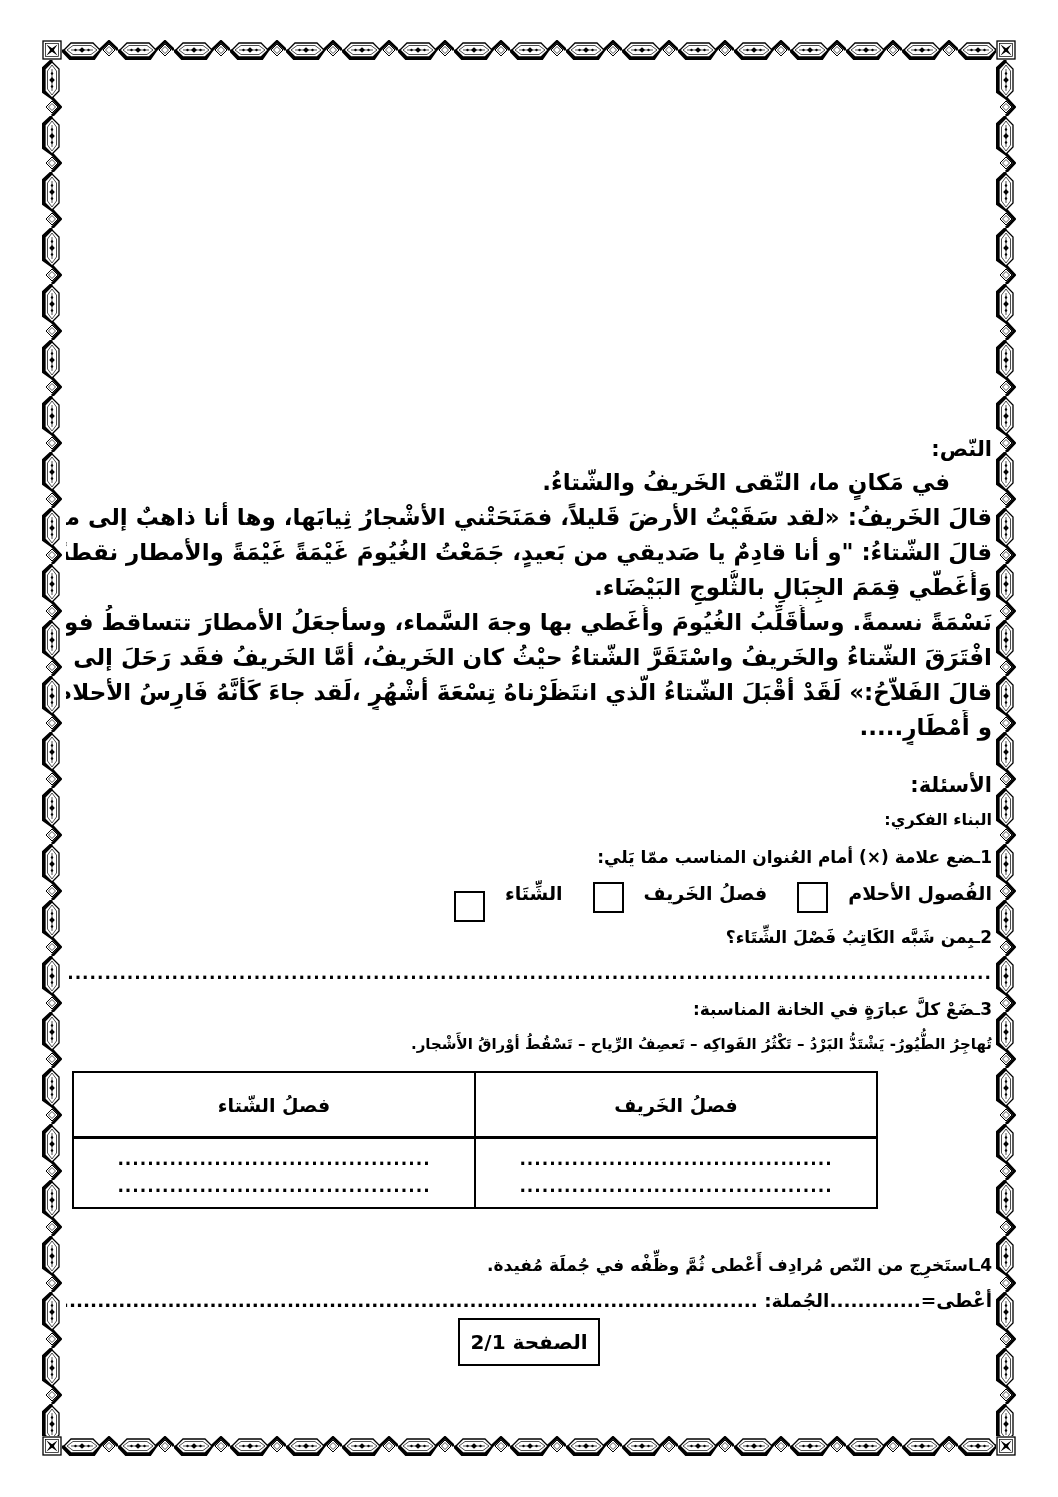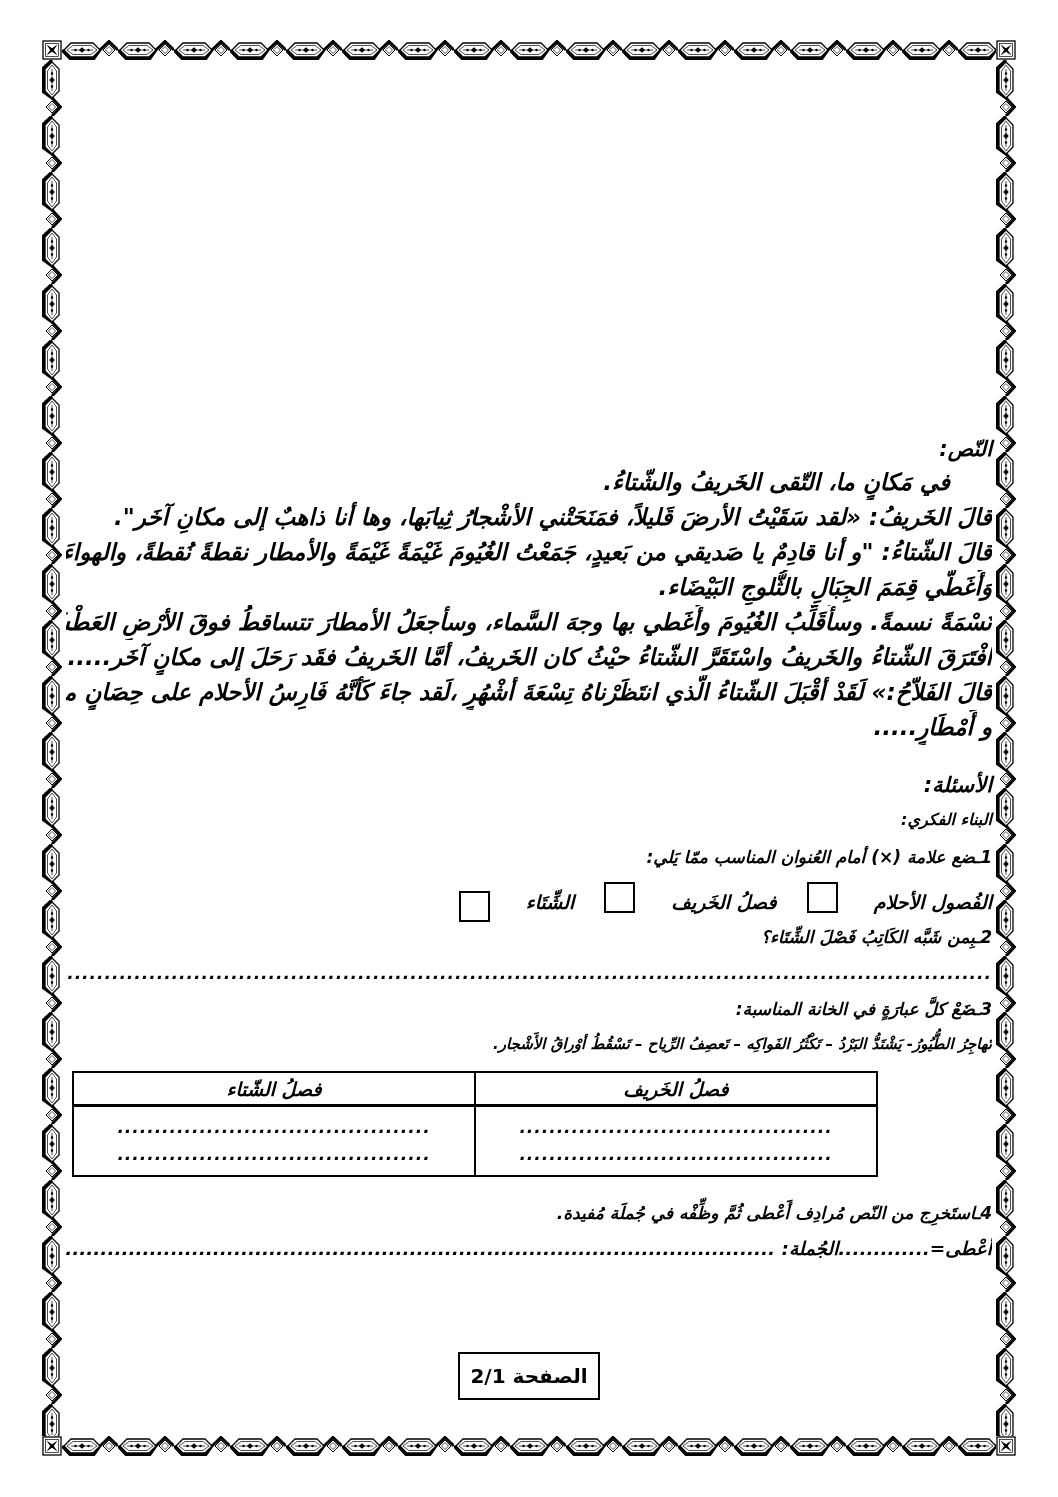--- a/index.html
+++ b/index.html
@@ -4,49 +4,49 @@
 <style>
   html,body{margin:0;padding:0;}
   body{
     width:1058px;height:1497px;background:#ffffff;position:relative;
     font-family:"DejaVu Sans",sans-serif;color:#000;
   }
   .page{position:absolute;inset:0;background:#ffffff;overflow:hidden;}
   .bstrip{position:absolute;display:block;}
   .content{
     position:absolute;top:433px;right:66px;left:66px;
-    direction:rtl;text-align:right;font-weight:bold;color:#000;font-style:italic;
+    direction:rtl;text-align:right;font-weight:bold;color:#000;
   }
   .h1{font-size:21px;line-height:32px;white-space:nowrap;}
   .h2{font-size:16px;line-height:38px;white-space:nowrap;}
   .story .line{font-size:23px;line-height:35px;white-space:nowrap;overflow:hidden;}
   .indent{padding-right:42px;}
   .qline{font-size:17px;line-height:36px;white-space:nowrap;overflow:hidden;}
   .optrow{display:flex;align-items:center;gap:30px;height:44px;font-size:19px;}
-  .optgroup{display:flex;align-items:flex-end;gap:36px;}
+  .optgroup{display:flex;align-items:flex-start;gap:20px;}
   .checkbox{width:27px;height:27px;border:2px solid #000;background:#fff;display:inline-block;flex:0 0 auto;}
   .cb-low{transform:translateY(9px);}
   .dotsline{font-size:17px;line-height:36px;white-space:nowrap;overflow:hidden;letter-spacing:1px;}
   .phrases{font-size:15px;line-height:34px;white-space:nowrap;overflow:hidden;}
   table.sorttable{border-collapse:collapse;width:806px;margin:10px 114px 0 0;background:#fff;}
   table.sorttable th{
     border:2px solid #000;border-bottom:3px solid #000;
-    font-size:19px;height:31px;text-align:center;font-weight:bold;padding:0;
+    font-size:19px;height:31px;text-align:center;font-weight:bold;padding:16px;
   }
   table.sorttable td{
     border:2px solid #000;height:64px;text-align:center;vertical-align:middle;
     font-size:17px;padding:2px 0;
   }
   .celldots{line-height:27px;letter-spacing:1px;white-space:nowrap;overflow:hidden;}
-  .q4{margin-top:18px;}
+  .q4{margin-top:38px;}
   .ansline{font-size:18.5px;line-height:36px;white-space:nowrap;overflow:hidden;}
   .pagebox{
     position:absolute;left:458px;top:1318px;width:138px;height:44px;
     border:2px solid #000;display:flex;align-items:center;justify-content:center;
-    font-size:20px;font-weight:bold;direction:rtl;background:#fff;margin-top:34px;
+    font-size:20px;font-weight:bold;direction:rtl;background:#fff;
   }
 </style>
 </head>
 <body>
 
 <div class="page">
 
   <svg width="0" height="0" style="position:absolute" aria-hidden="true">
     <defs>
       <g id="motif">

